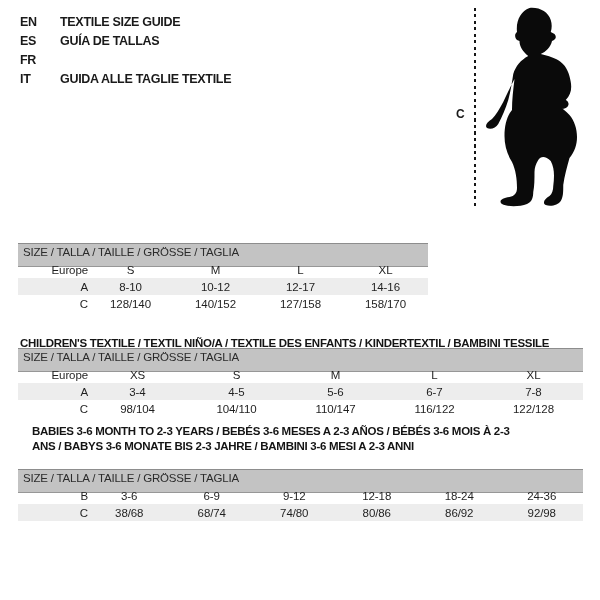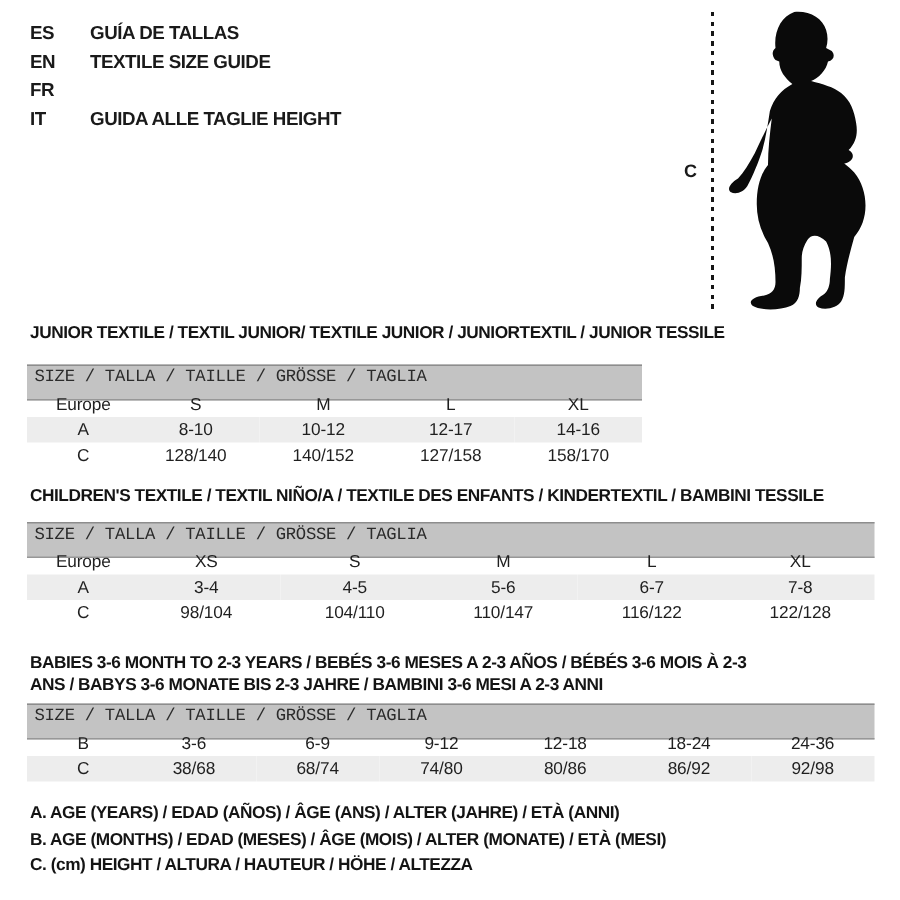--- a/index.html
+++ b/index.html
@@ -30,57 +30,56 @@
     letter-spacing:-0.3px;line-height:15px;color:#141414;white-space:nowrap;
   }
   .sec-title.wrap{white-space:normal;width:478px;}
 
   
   .size-bar{
     position:absolute;left:18px;height:24px;box-sizing:border-box;
     background:#c3c3c3;border-top:1px solid #8d8d8d;border-bottom:1px solid #979797;
     font-size:11.5px;line-height:16px;padding-left:5px;color:#2b2b2b;
     letter-spacing:-0.2px;
-    font-family:Liberation Mono, monospace;
   }
 
   
   .size-table{
     position:absolute;left:18px;border-collapse:collapse;table-layout:fixed;
     font-size:11.5px;letter-spacing:-0.1px;color:#1f1f1f;
   }
   .size-table td{height:17px;padding:0;text-align:center;vertical-align:middle;}
-  .size-table td.lbl{text-align:center;padding-left:5px;}
+  .size-table td.lbl{text-align:right;padding-left:5px;}
   .size-table tr:nth-child(even){background:#ededed;}
   .label-col{width:70px;}
 
   
   .footnotes{position:absolute;left:20px;top:534px;}
   .footnote{font-size:11.5px;font-weight:700;letter-spacing:-0.3px;line-height:17.5px;white-space:nowrap;color:#141414;}
 </style>
 </head>
 <body>
 
 <div class="page">
 
   <div class="lang-list">
     <div class="lang-row">
+      <span class="lang-code">EN</span>
+      <span class="lang-label">TEXTILE SIZE GUIDE</span>
+    </div>
+    <div class="lang-row">
       <span class="lang-code">ES</span>
       <span class="lang-label">GUÍA DE TALLAS</span>
     </div>
     <div class="lang-row">
-      <span class="lang-code">EN</span>
-      <span class="lang-label">TEXTILE SIZE GUIDE</span>
-    </div>
-    <div class="lang-row">
       <span class="lang-code">FR</span>
     </div>
     <div class="lang-row">
       <span class="lang-code">IT</span>
-      <span class="lang-label">GUIDA ALLE TAGLIE HEIGHT</span>
+      <span class="lang-label">GUIDA ALLE TAGLIE TEXTILE</span>
     </div>
   </div>
 
   <div class="height-line"></div>
   <div class="height-label">C</div>
   <svg class="baby-svg" width="125" height="205" viewBox="0 0 100 205" preserveAspectRatio="none">
     <path fill="#0a0a0a" d="
       M 38 4
       C 46 3 53 8 55 16
       C 56 20 56 24 55 28
@@ -117,21 +116,20 @@
       C 7 126 11 124 13 120
       C 16 113 19 104 21 96
       C 23 87 24 78 25 70
       C 27 62 31 56 37 52
       C 33 48 30 43 30 37
       L 28 36 C 26 33 26 30 28 28
       C 27 17 31 7 38 4
       Z"></path>
   </svg>
 
-  <div class="sec-title" style="top:215px;">JUNIOR TEXTILE / TEXTIL JUNIOR/ TEXTILE JUNIOR / JUNIORTEXTIL / JUNIOR TESSILE</div>
   <div class="size-bar" style="top:243px;width:410px;">SIZE / TALLA / TAILLE / GRÖSSE / TAGLIA</div>
   <table class="size-table" style="top:261px;width:410px;">
     <colgroup>
         <col class="label-col">
       </colgroup>
     <tbody>
         <tr>
           <td class="lbl">Europe</td>
           <td>S</td>
           <td>M</td>
@@ -148,21 +146,21 @@
         <tr>
           <td class="lbl">C</td>
           <td>128/140</td>
           <td>140/152</td>
           <td>127/158</td>
           <td>158/170</td>
         </tr>
       </tbody>
   </table>
 
-  <div class="sec-title" style="top:324px;">CHILDREN'S TEXTILE / TEXTIL NIÑO/A / TEXTILE DES ENFANTS / KINDERTEXTIL / BAMBINI TESSILE</div>
+  <div class="sec-title" style="top:336px;">CHILDREN'S TEXTILE / TEXTIL NIÑO/A / TEXTILE DES ENFANTS / KINDERTEXTIL / BAMBINI TESSILE</div>
   <div class="size-bar" style="top:348px;width:565px;">SIZE / TALLA / TAILLE / GRÖSSE / TAGLIA</div>
   <table class="size-table" style="top:366px;width:565px;">
     <colgroup>
         <col class="label-col">
       </colgroup>
     <tbody>
         <tr>
           <td class="lbl">Europe</td>
           <td>XS</td>
           <td>S</td>
@@ -182,21 +180,21 @@
           <td class="lbl">C</td>
           <td>98/104</td>
           <td>104/110</td>
           <td>110/147</td>
           <td>116/122</td>
           <td>122/128</td>
         </tr>
       </tbody>
   </table>
 
-  <div class="sec-title wrap" style="top:435px;">BABIES 3-6 MONTH TO 2-3 YEARS / BEBÉS 3-6 MESES A 2-3 AÑOS / BÉBÉS 3-6 MOIS À 2-3 ANS / BABYS 3-6 MONATE BIS 2-3 JAHRE / BAMBINI 3-6 MESI A 2-3 ANNI</div>
+  <div class="sec-title wrap" style="top:424px;margin-left:12px;">BABIES 3-6 MONTH TO 2-3 YEARS / BEBÉS 3-6 MESES A 2-3 AÑOS / BÉBÉS 3-6 MOIS À 2-3 ANS / BABYS 3-6 MONATE BIS 2-3 JAHRE / BAMBINI 3-6 MESI A 2-3 ANNI</div>
   <div class="size-bar" style="top:469px;width:565px;">SIZE / TALLA / TAILLE / GRÖSSE / TAGLIA</div>
   <table class="size-table" style="top:487px;width:565px;">
     <colgroup>
         <col class="label-col">
       </colgroup>
     <tbody>
         <tr>
           <td class="lbl">B</td>
           <td>3-6</td>
           <td>6-9</td>
@@ -210,19 +208,14 @@
           <td>38/68</td>
           <td>68/74</td>
           <td>74/80</td>
           <td>80/86</td>
           <td>86/92</td>
           <td>92/98</td>
         </tr>
       </tbody>
   </table>
 
-  <div class="footnotes">
-    <div class="footnote">A. AGE (YEARS) / EDAD (AÑOS) / ÂGE (ANS) / ALTER (JAHRE) / ETÀ (ANNI)</div>
-    <div class="footnote">B. AGE (MONTHS) / EDAD (MESES) / ÂGE (MOIS) / ALTER (MONATE) / ETÀ (MESI)</div>
-    <div class="footnote">C. (cm) HEIGHT / ALTURA / HAUTEUR / HÖHE / ALTEZZA</div>
-  </div>
 
 </div>
 
 </body></html>

